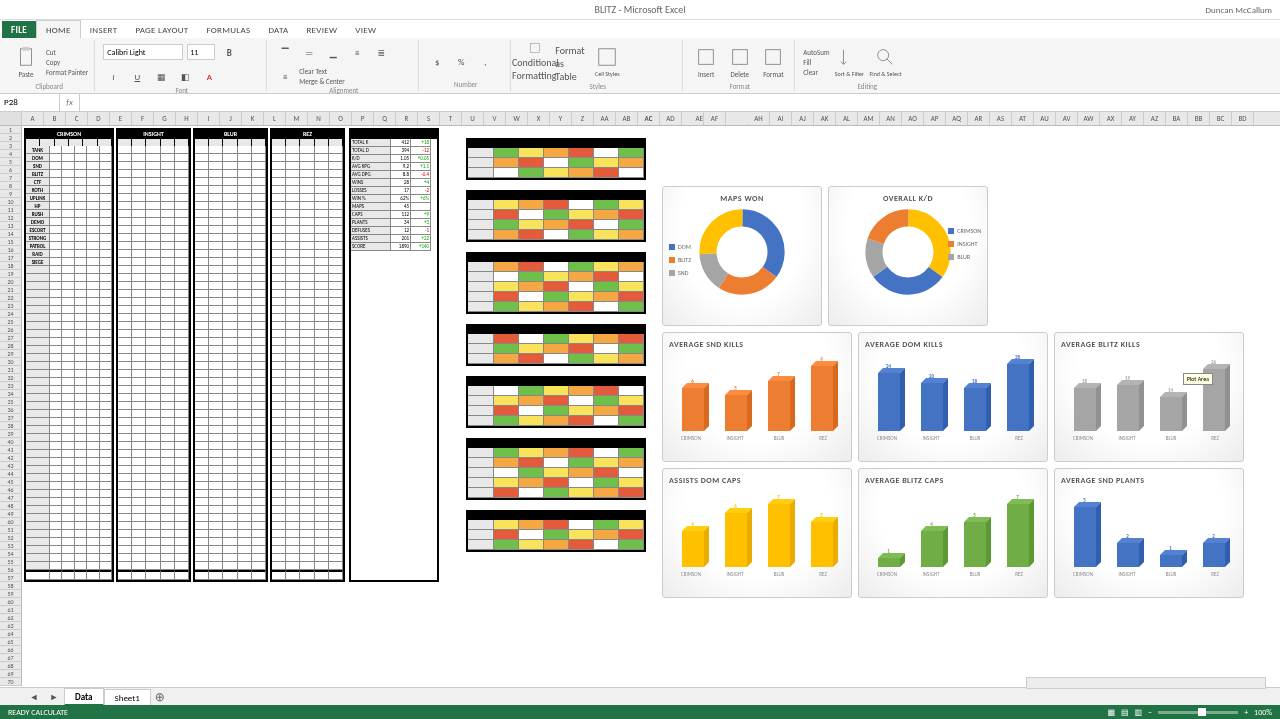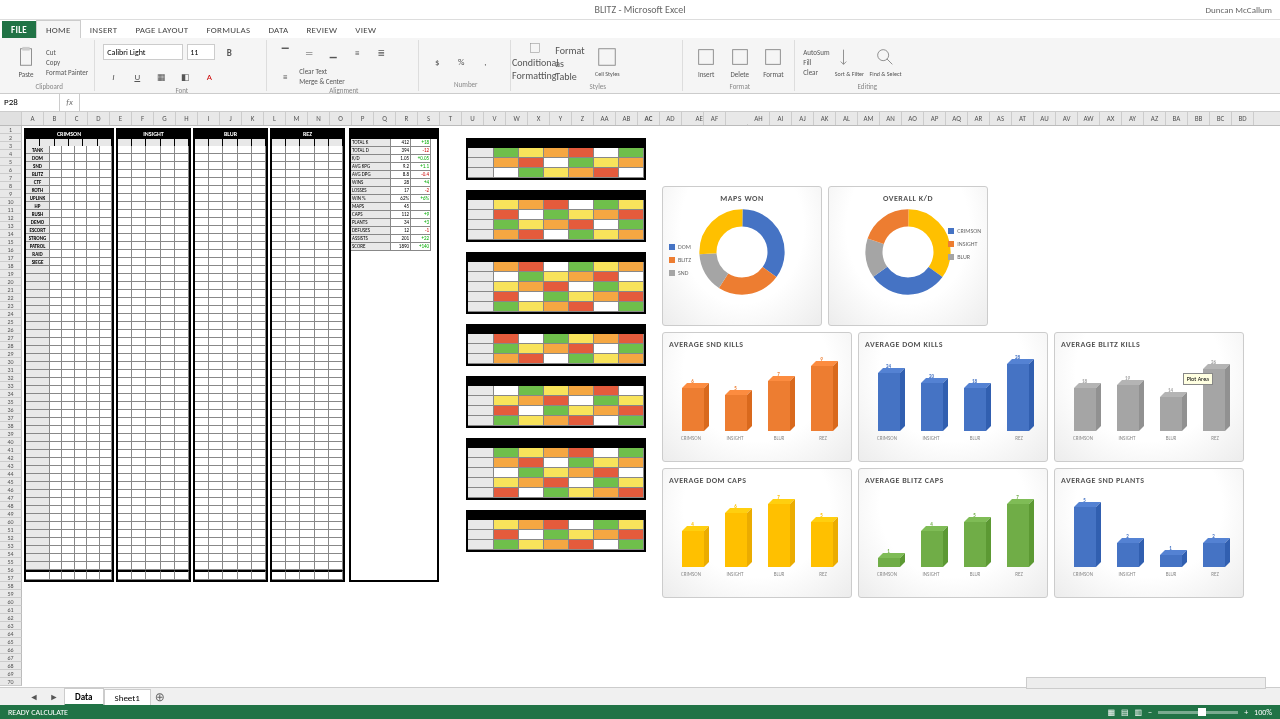--- a/index.html
+++ b/index.html
@@ -2517,21 +2517,21 @@
             <span>CRIMSON</span>
             <span>INSIGHT</span>
             <span>BLUR</span>
             <span>REZ</span>
           </div>
           <div style="position:absolute;right:30px;top:40px;background:#ffffe1;border:1px solid #888;padding:1px 3px;font-size:6px">Plot Area</div>
         </div>
       </div>
     <div class="drow" id="barrow2">
         <div class="chartbox bar">
-     <div class="ctitle">AVERAGE DOM CAPS</div>
+     <div class="ctitle">ASSISTS DOM CAPS</div>
           <div class="bars">
             <div class="bar3d" style="height:36px">
       <div class="val" style="top:-10px;color:#ffc000">4</div>
       <div class="top" style="background:#ffcf0f;top:-5px"></div>
       <div class="face" style="background:#ffc000;height:36px"></div>
       <div class="side" style="background:#ebac00;height:36px"></div>
     </div>
             <div class="bar3d" style="height:54px">
       <div class="val" style="top:-10px;color:#ffc000">6</div>
       <div class="top" style="background:#ffcf0f;top:-5px"></div>

